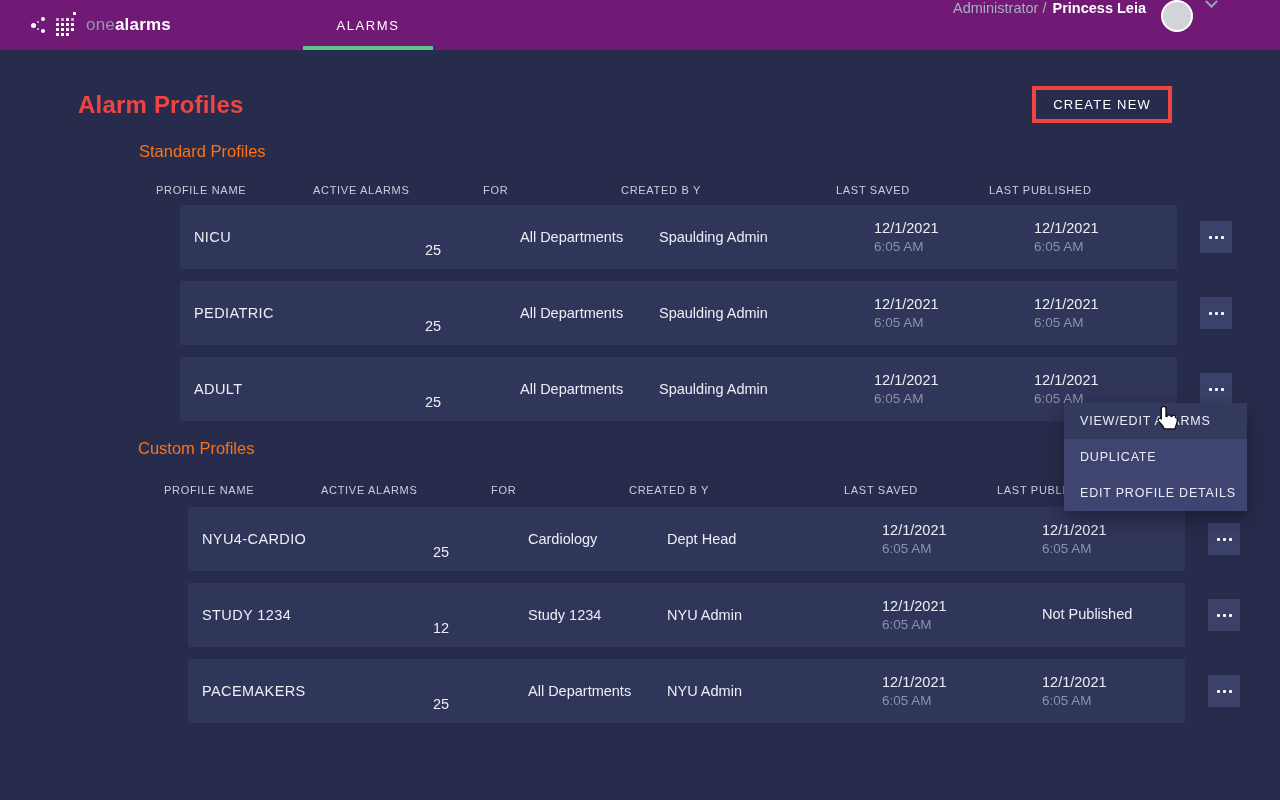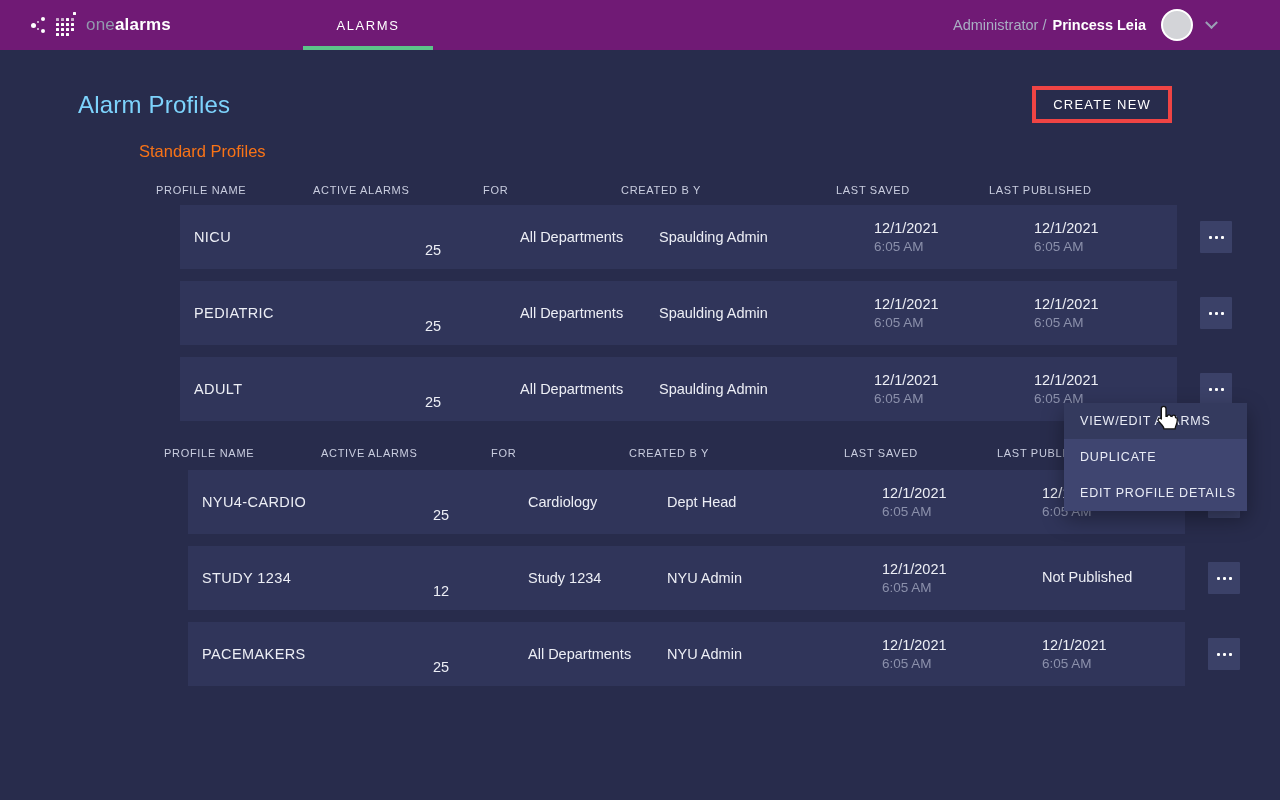--- a/index.html
+++ b/index.html
@@ -38,30 +38,30 @@
 
   .tab {
     position: absolute; left: 303px; top: 0;
     width: 130px; height: 50px;
     display: flex; align-items: center; justify-content: center;
     color: #ffffff; font-size: 13px; letter-spacing: 1.6px; font-weight: 500;
     cursor: pointer;
   }
   .tab-underline { position: absolute; left: 0; bottom: 0; width: 130px; height: 4px; background: #5cc489; }
 
-  .user-area { position: absolute; right: 64px; top: 0; height: 50px; display: flex; align-items: center; }
+  .user-area { position: absolute; right: 64px; top: 0; height: 50px; display: flex; }
   .user-role { color: #a9aec3; font-size: 14.5px; }
   .user-name { color: #ffffff; font-size: 14.5px; font-weight: 700; margin-left: 6px; }
   .avatar { width: 32px; height: 32px; border-radius: 50%; background: #d3d4d8; border: 2px solid #ffffff; margin-left: 15px; cursor: pointer; }
   .chev-down { width: 9px; height: 9px; border-right: 2.5px solid #9ba0b5; border-bottom: 2.5px solid #9ba0b5;
     transform: rotate(45deg) translate(-2px, -2px); margin-left: 14px; cursor: pointer; }
 
   
   .page-head { display: flex; align-items: center; justify-content: space-between; margin: 36px 108px 0 78px; }
-  .page-title { color: #7dd3fc; font-size: 24px; font-weight: 400; letter-spacing: .2px; }
+  .page-title { color: #ef4444; font-size: 24px; font-weight: 700; letter-spacing: .2px; }
   .create-btn {
     background: transparent; border: 4px solid #ef4444; color: #ffffff;
     font-family: inherit; font-size: 13px; letter-spacing: 1.2px; font-weight: 500;
     padding: 7px 17px; cursor: pointer; text-align: center;
   }
 
   
   .section-title { color: #f97316; font-size: 16.5px; font-weight: 400; }
   .std .section-title { margin: 19px 0 0 139px; }
   .custom .section-title { margin: 18px 0 0 138px; }
@@ -250,20 +250,21 @@
               <i></i>
               <i></i>
               <i></i>
             </span>
           </button>
       </div>
     </div>
   </section>
 
   <section class="custom">
+    <h2 class="section-title">Custom Profiles</h2>
 
     <div class="thead">
       <div class="h1c">PROFILE NAME</div>
       <div class="h2c">ACTIVE ALARMS</div>
       <div class="h3c">FOR</div>
       <div class="h4c">CREATED B Y</div>
       <div class="h5c">LAST SAVED</div>
       <div class="h6c">LAST PUBLISHED</div>
     </div>
 

